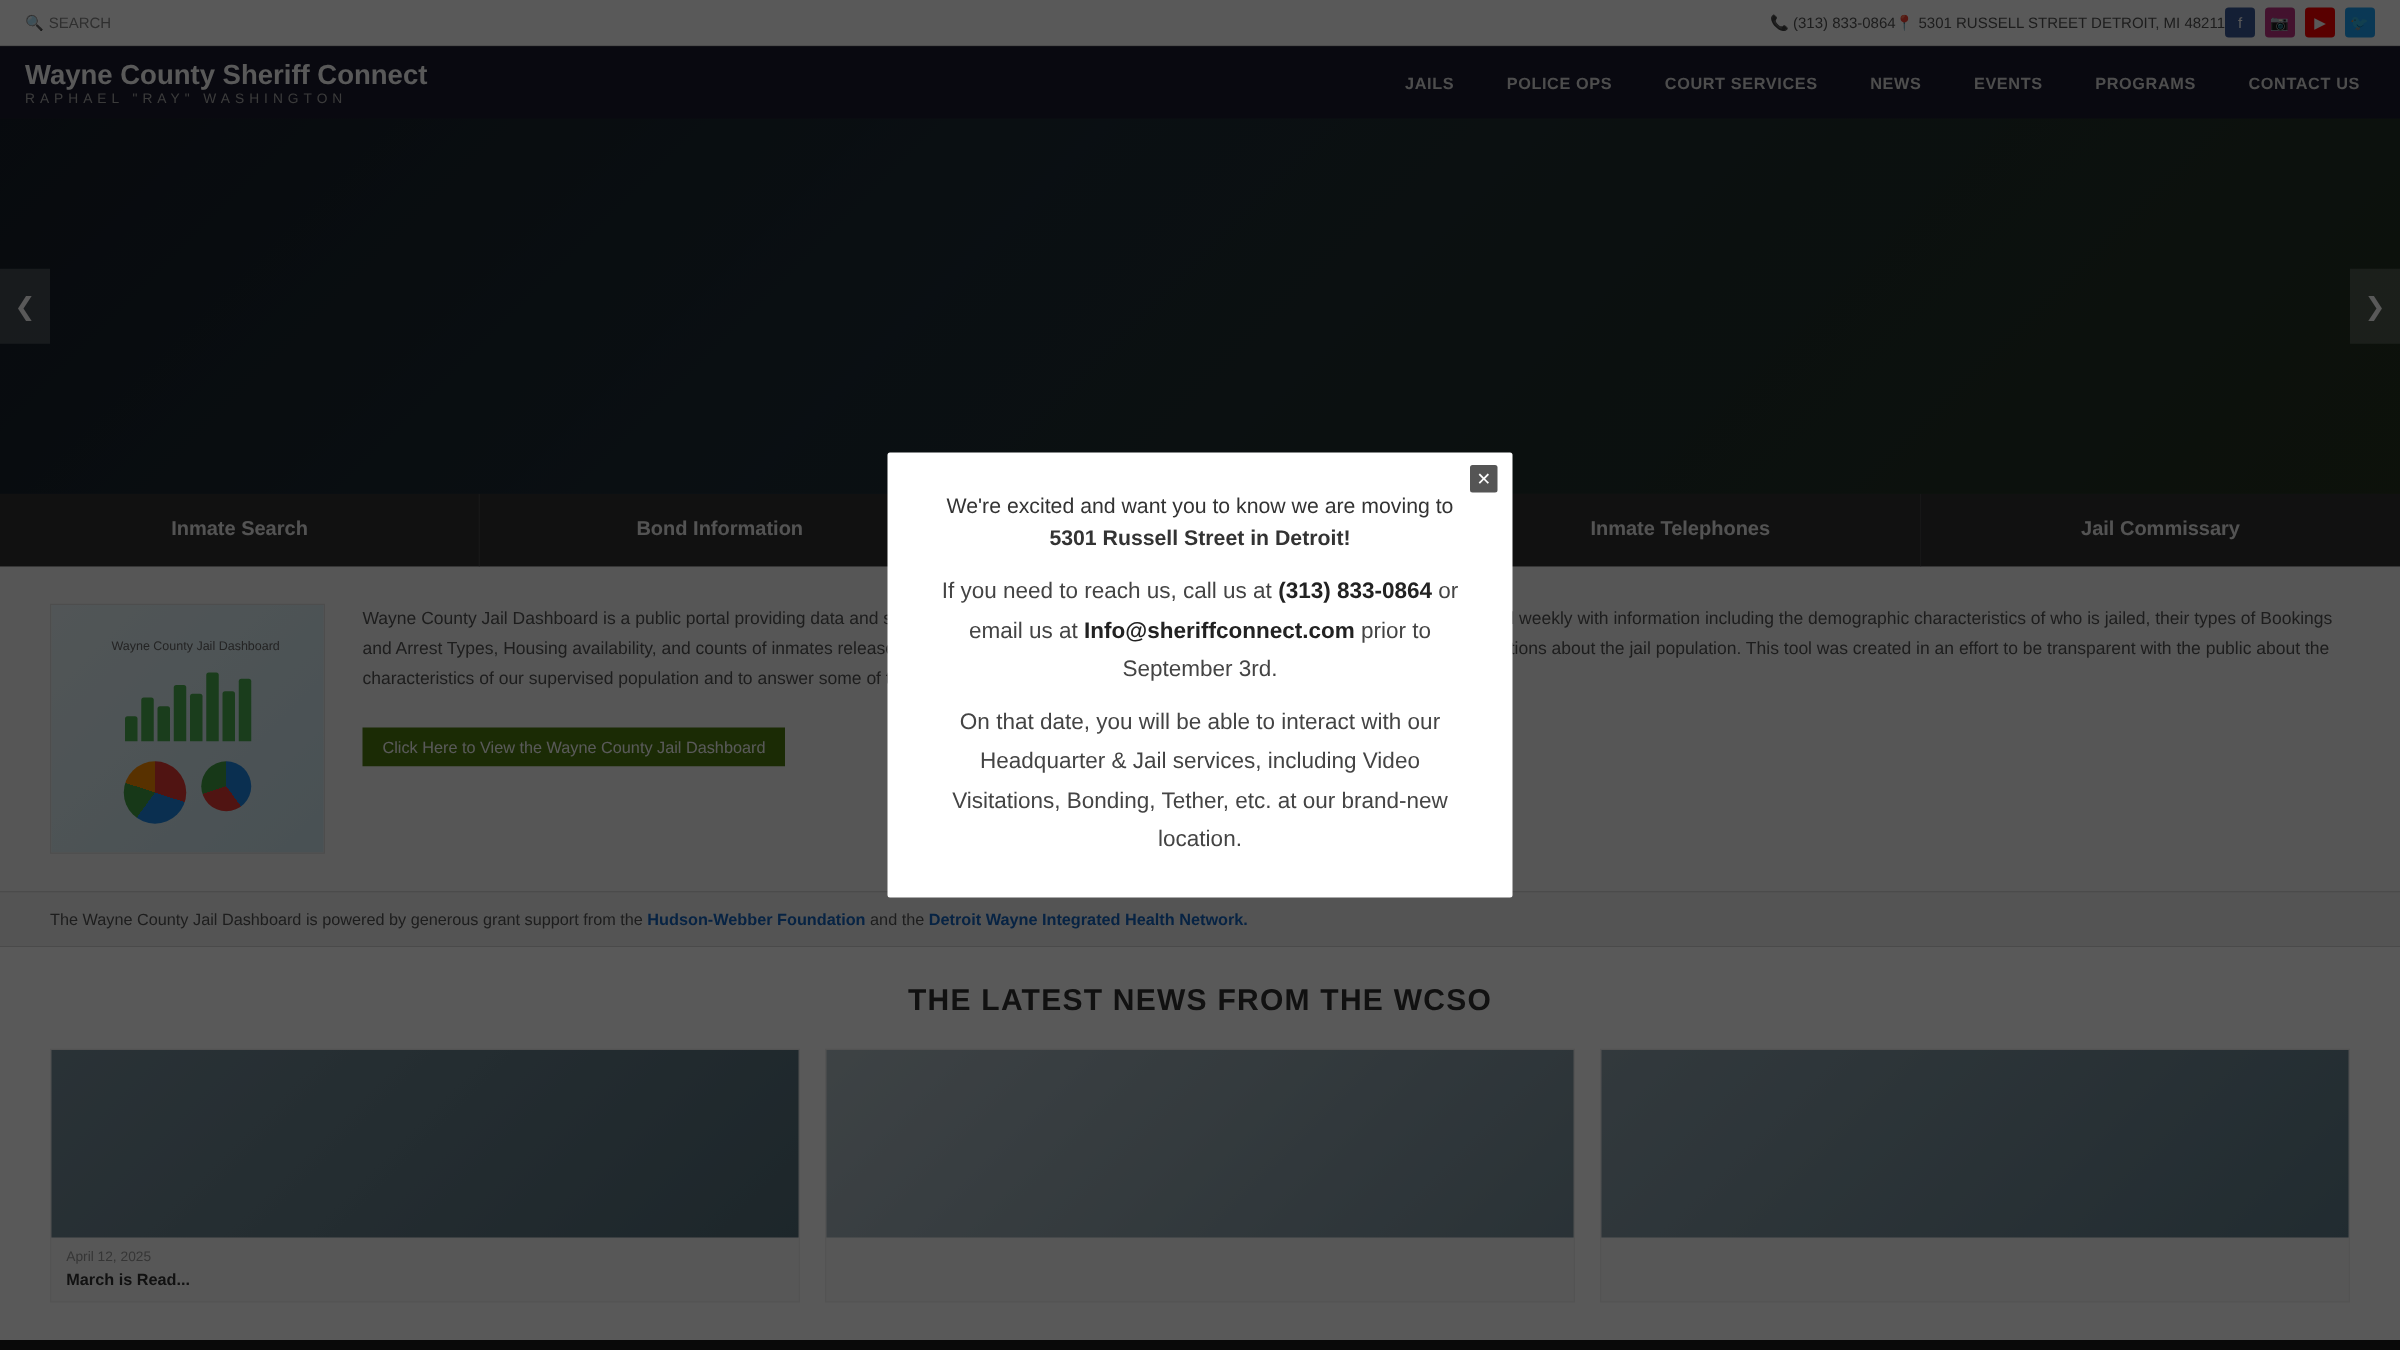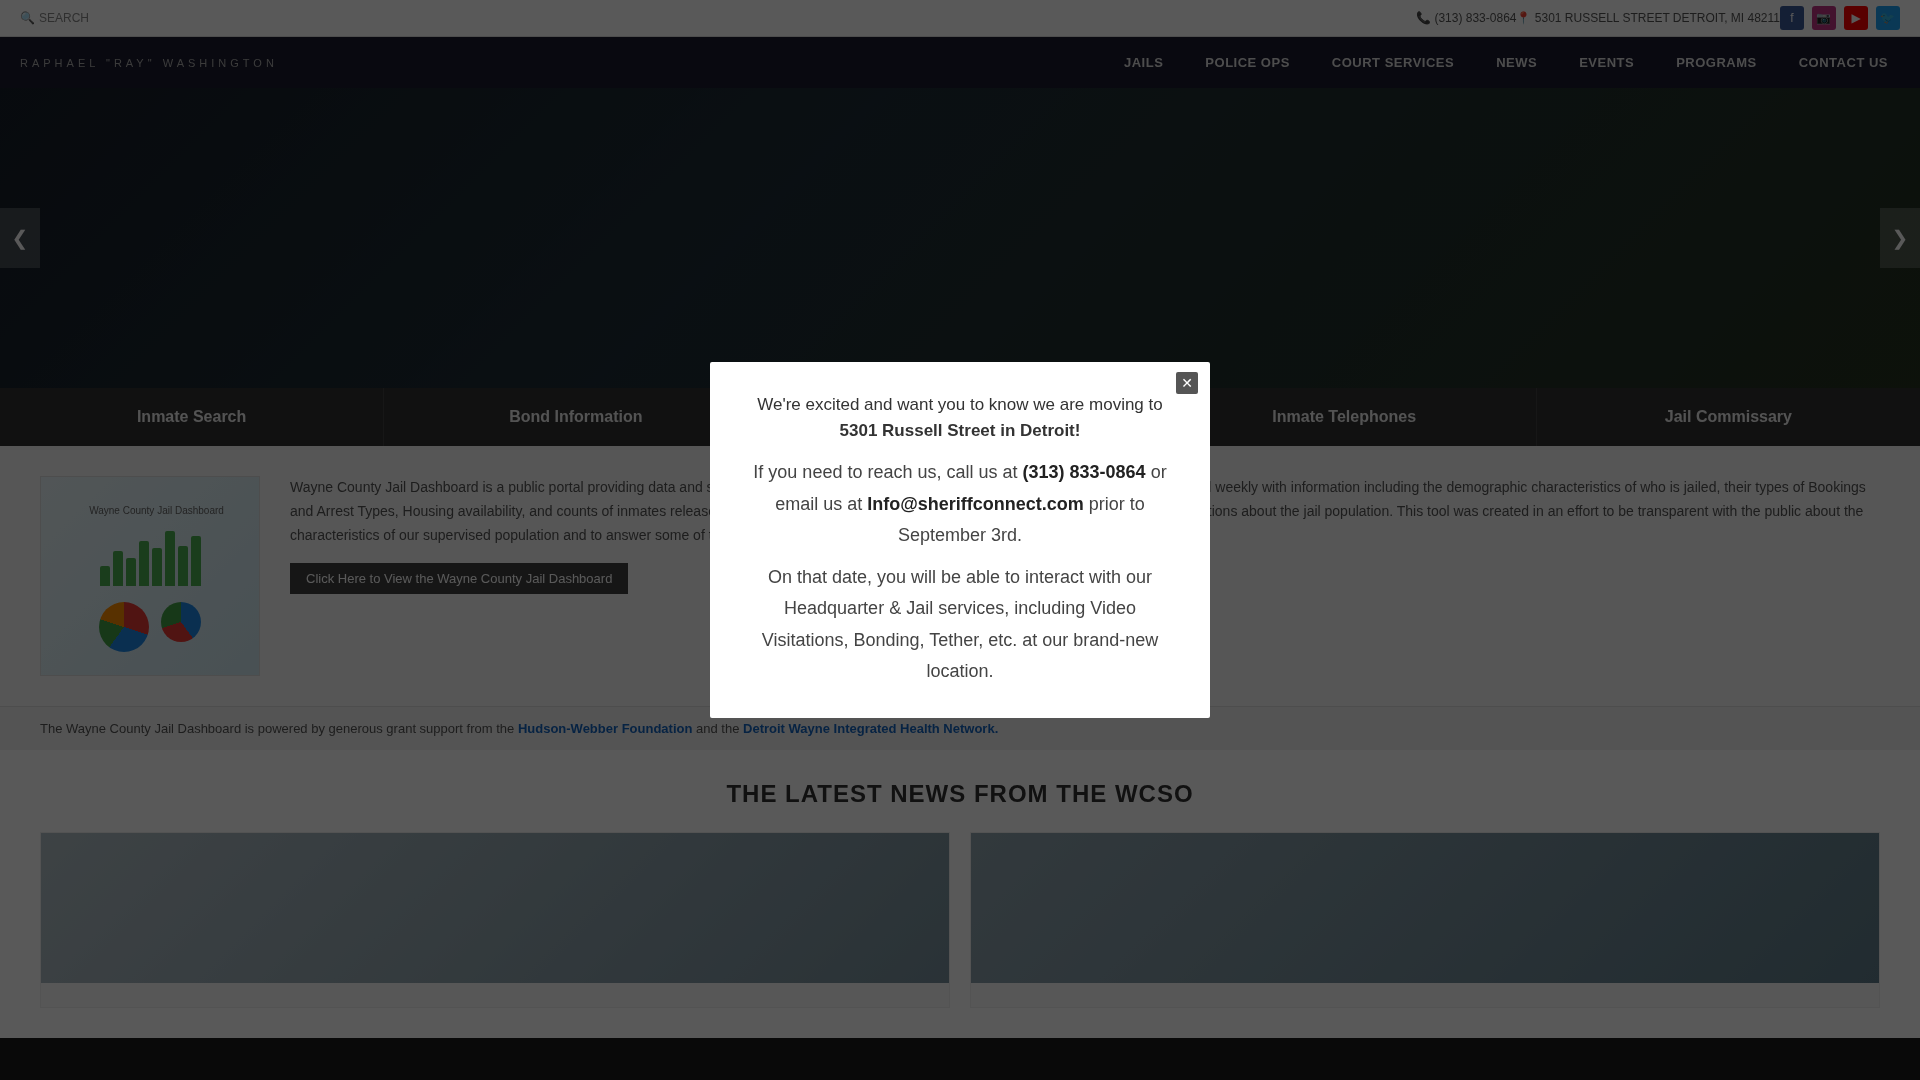--- a/index.html
+++ b/index.html
@@ -135,26 +135,26 @@
     .mini-pie {
       width: 50px; height: 50px; border-radius: 50%;
       background: conic-gradient(#e53935 0% 30%, #1e88e5 30% 60%, #43a047 60% 80%, #fb8c00 80% 100%);
       margin-top: 6px;
     }
     .content-text { flex: 1; }
     .content-text p { font-size: 14px; line-height: 1.7; color: #555; margin-bottom: 12px; }
     .dashboard-btn {
       display: inline-block;
       padding: 8px 16px;
-      background: #404040;
+      background: #4d7c0f;
       color: #fff;
       font-size: 13px;
       cursor: pointer;
       border: none;
-      margin-top: 4px;
+      margin-top: 16px;
     }
 
     
     .grant-bar {
       background: #f0f0f0;
       padding: 14px 40px;
       font-size: 13px;
       color: #555;
       border-top: 1px solid #ddd;
     }
@@ -247,20 +247,21 @@
       <div class="social-icon social-fb">f</div>
       <div class="social-icon social-ig">📷</div>
       <div class="social-icon social-yt">▶</div>
       <div class="social-icon social-tw">🐦</div>
     </div>
   </div>
 </div>
 
 <div class="header">
   <div class="logo-area">
+    <span class="logo-title">Wayne County Sheriff Connect</span>
     <span class="logo-subtitle">RAPHAEL  "RAY"  WASHINGTON</span>
   </div>
   <nav class="nav">
     <a class="nav-item">JAILS</a>
     <a class="nav-item">POLICE OPS</a>
     <a class="nav-item">COURT SERVICES</a>
     <a class="nav-item">NEWS</a>
     <a class="nav-item">EVENTS</a>
     <a class="nav-item">PROGRAMS</a>
     <a class="nav-item">CONTACT US</a>
@@ -321,20 +322,27 @@
   <a>Hudson-Webber Foundation</a>
   <span> and the </span>
   <a>Detroit Wayne Integrated Health Network.</a>
 </div>
 
 <div class="news-section">
   <div class="news-title">THE LATEST NEWS FROM THE WCSO</div>
   <div class="news-grid">
     <div class="news-card">
       <div class="news-card-img">
+        <div style="width:100%;height:100%;background:linear-gradient(135deg,#78909c,#546e7a);"></div>
+      </div>
+      <div class="news-card-date">April 12, 2025</div>
+      <div class="news-card-title">March is Read...</div>
+    </div>
+    <div class="news-card">
+      <div class="news-card-img">
         <div style="width:100%;height:100%;background:linear-gradient(135deg,#b0bec5,#78909c);"></div>
       </div>
       <div class="news-card-date"></div>
       <div class="news-card-title"></div>
     </div>
     <div class="news-card">
       <div class="news-card-img">
         <div style="width:100%;height:100%;background:linear-gradient(135deg,#90a4ae,#607d8b);"></div>
       </div>
       <div class="news-card-date"></div>

